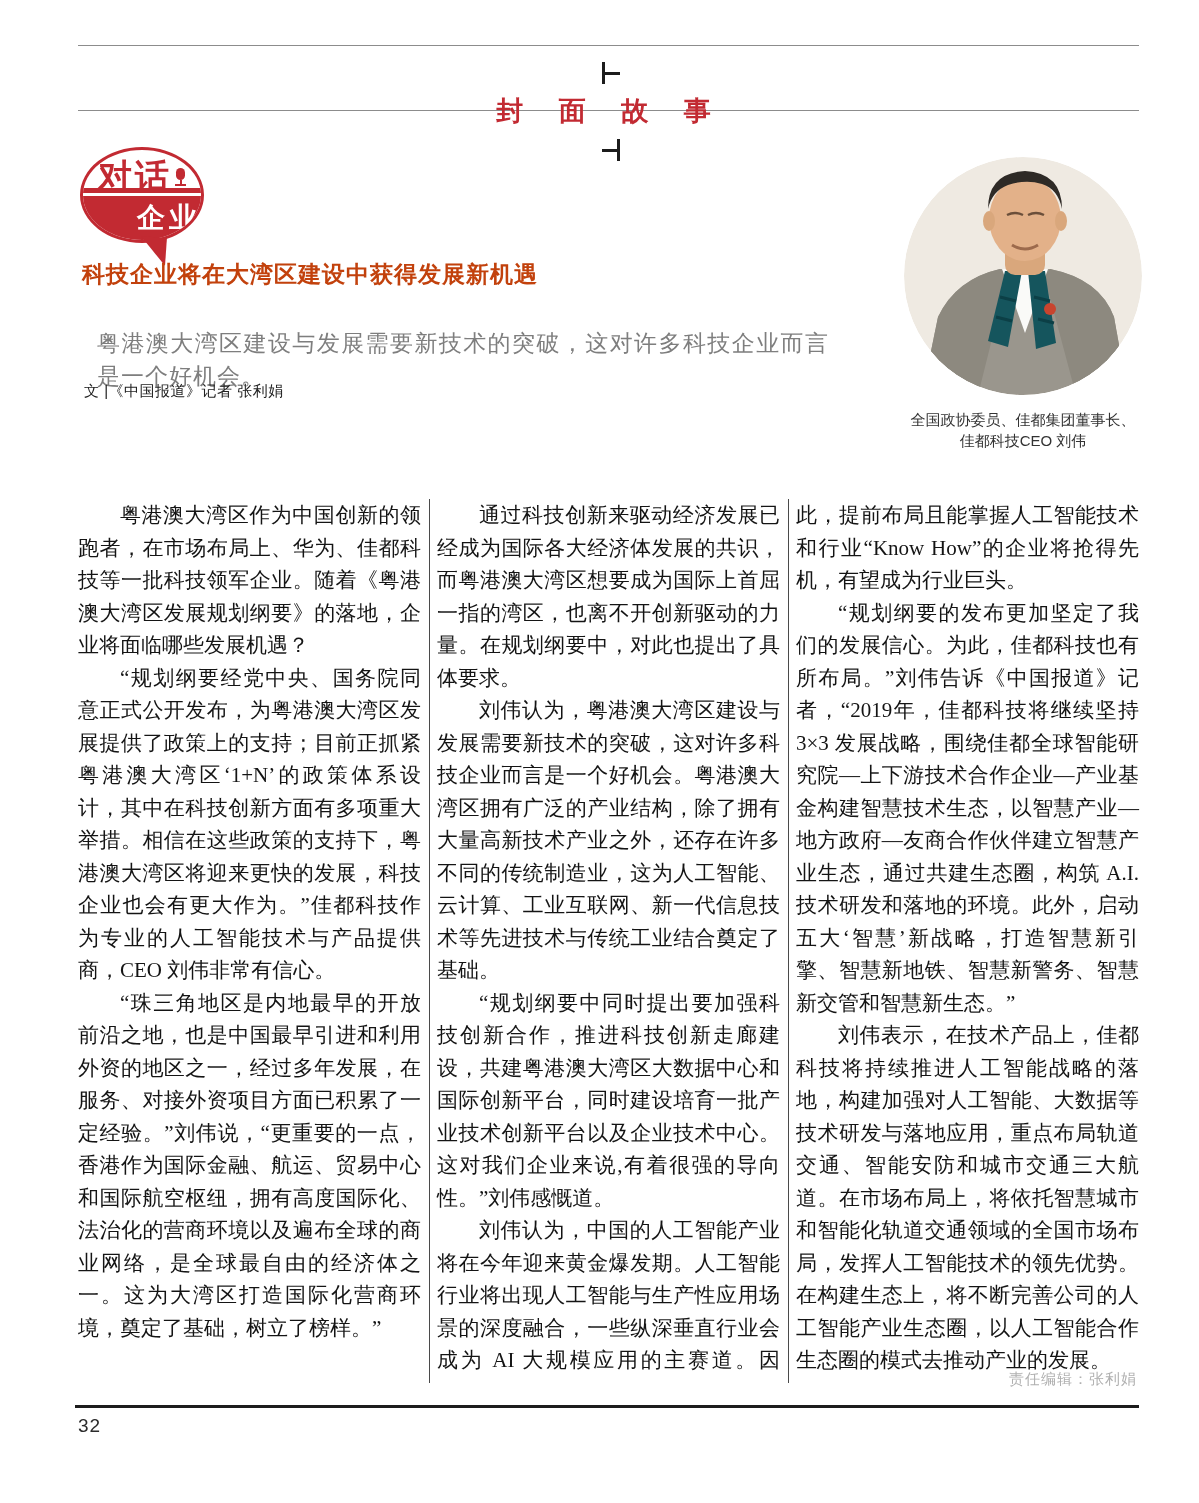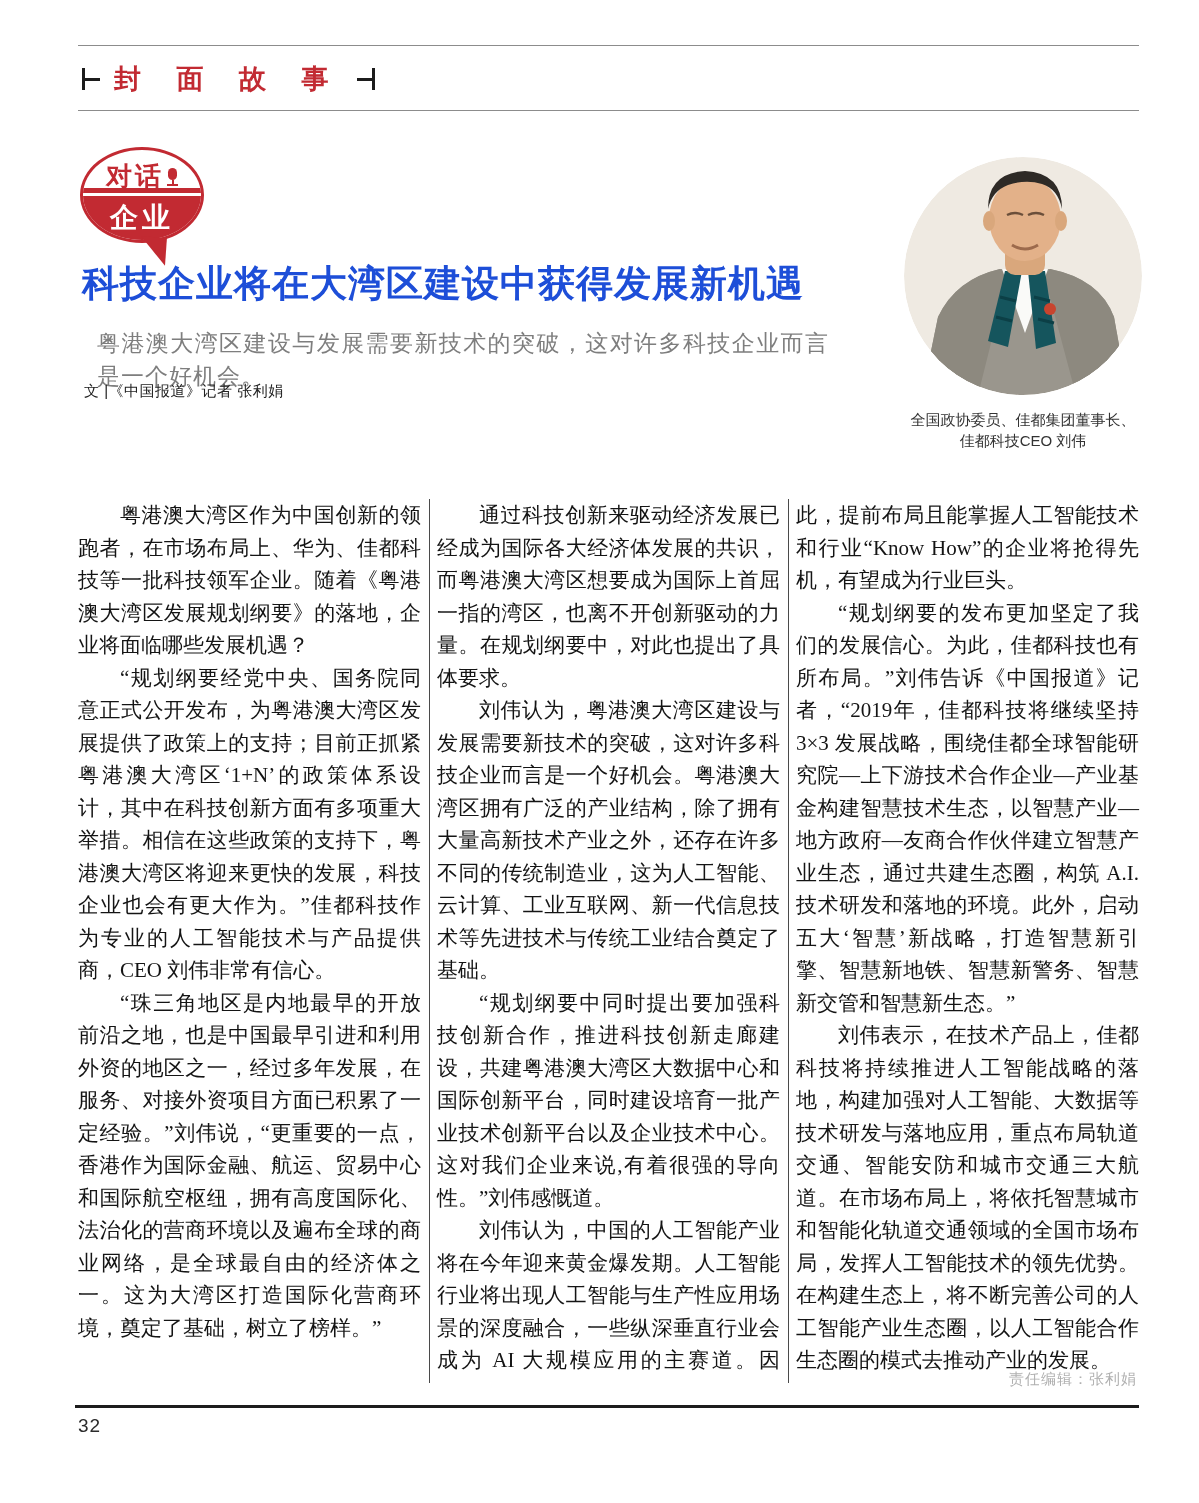--- a/index.html
+++ b/index.html
@@ -19,21 +19,21 @@
     margin:0 auto;background:#fff;
     font-family:"Liberation Sans","DejaVu Sans",sans-serif;
     color:var(--ink);
     overflow:hidden;
   }
   .content{position:absolute;left:78px;top:0;width:1061px;}
 
   
   .rule-thin{border:0;border-top:1px solid var(--rule-gray);margin:0;}
   .rule-top{margin-top:45px;}
-  .section-row{display:flex;align-items:center;gap:14px;margin:16px 0 14px 4px;height:34px;}
+  .section-row{display:flex;align-items:center;gap:14px;margin:16px 0 14px 4px;height:34px;flex-direction:column;}
   .bracket{display:flex;align-items:center;}
   .bracket .v{width:3px;height:22px;background:#1c1c1c;}
   .bracket .h{width:15px;height:3px;background:#1c1c1c;}
   .section-label{
     font-size:27px;font-weight:bold;color:var(--brand-red);
     letter-spacing:14px;line-height:1;white-space:nowrap;
   }
 
   
   .header-area{position:relative;height:388px;}
@@ -43,44 +43,44 @@
   .badge-bubble{
     position:relative;width:124px;height:96px;border-radius:50%;
     background:#fff;border:3px solid var(--brand-red);overflow:hidden;
   }
   .badge-top{
     position:absolute;top:10px;left:0;right:0;height:34px;
     display:flex;align-items:center;justify-content:center;gap:3px;
   }
   .badge-top-text{
     font-family:"Liberation Serif","DejaVu Serif",serif;
-    font-size:26px;font-weight:bold;color:var(--brand-red);letter-spacing:3px;line-height:1;
+    font-size:34px;font-weight:bold;color:var(--brand-red);letter-spacing:3px;line-height:1;
   }
   .mic{position:relative;width:11px;height:18px;}
   .mic .cap{position:absolute;top:0;left:1px;width:9px;height:12px;border-radius:5px;background:var(--brand-red);}
   .mic .stem{position:absolute;top:12px;left:4.5px;width:2px;height:4px;background:var(--brand-red);}
   .mic .base{position:absolute;bottom:0;left:0;width:11px;height:2px;background:var(--brand-red);}
   .badge-mid{position:absolute;left:0;right:0;bottom:47px;height:5px;background:var(--brand-red);}
   .badge-bottom{
     position:absolute;left:0;right:0;bottom:0;height:44px;background:var(--brand-red);
-    display:flex;align-items:center;justify-content:center;
+    display:flex;align-items:center;justify-content:flex-end;
   }
   .badge-bottom-text{
     font-family:"Liberation Serif","DejaVu Serif",serif;
     font-size:28px;font-weight:bold;color:#fff;letter-spacing:4px;line-height:1;
   }
   .badge-tail{
     position:absolute;left:60px;bottom:-20px;width:0;height:0;
     border-top:28px solid var(--brand-red);border-left:26px solid transparent;
     transform:rotate(4deg);
   }
 
   .article-title{
     position:absolute;top:148px;left:4px;margin:0;
-    font-size:37px;font-weight:bold;color:#1d4ed8;letter-spacing:1px;white-space:nowrap;
+    font-size:23px;font-weight:bold;color:#c2410c;letter-spacing:1px;white-space:nowrap;
   }
   .article-subtitle{
     position:absolute;top:202px;left:5px;width:732px;margin:14px;
     font-size:23px;line-height:33px;color:var(--subtitle-gray);letter-spacing:1px;
     text-align:justify;
   }
   .article-byline{
     position:absolute;top:271px;left:6px;margin:0;
     font-size:15px;color:#222;letter-spacing:.5px;
   }

